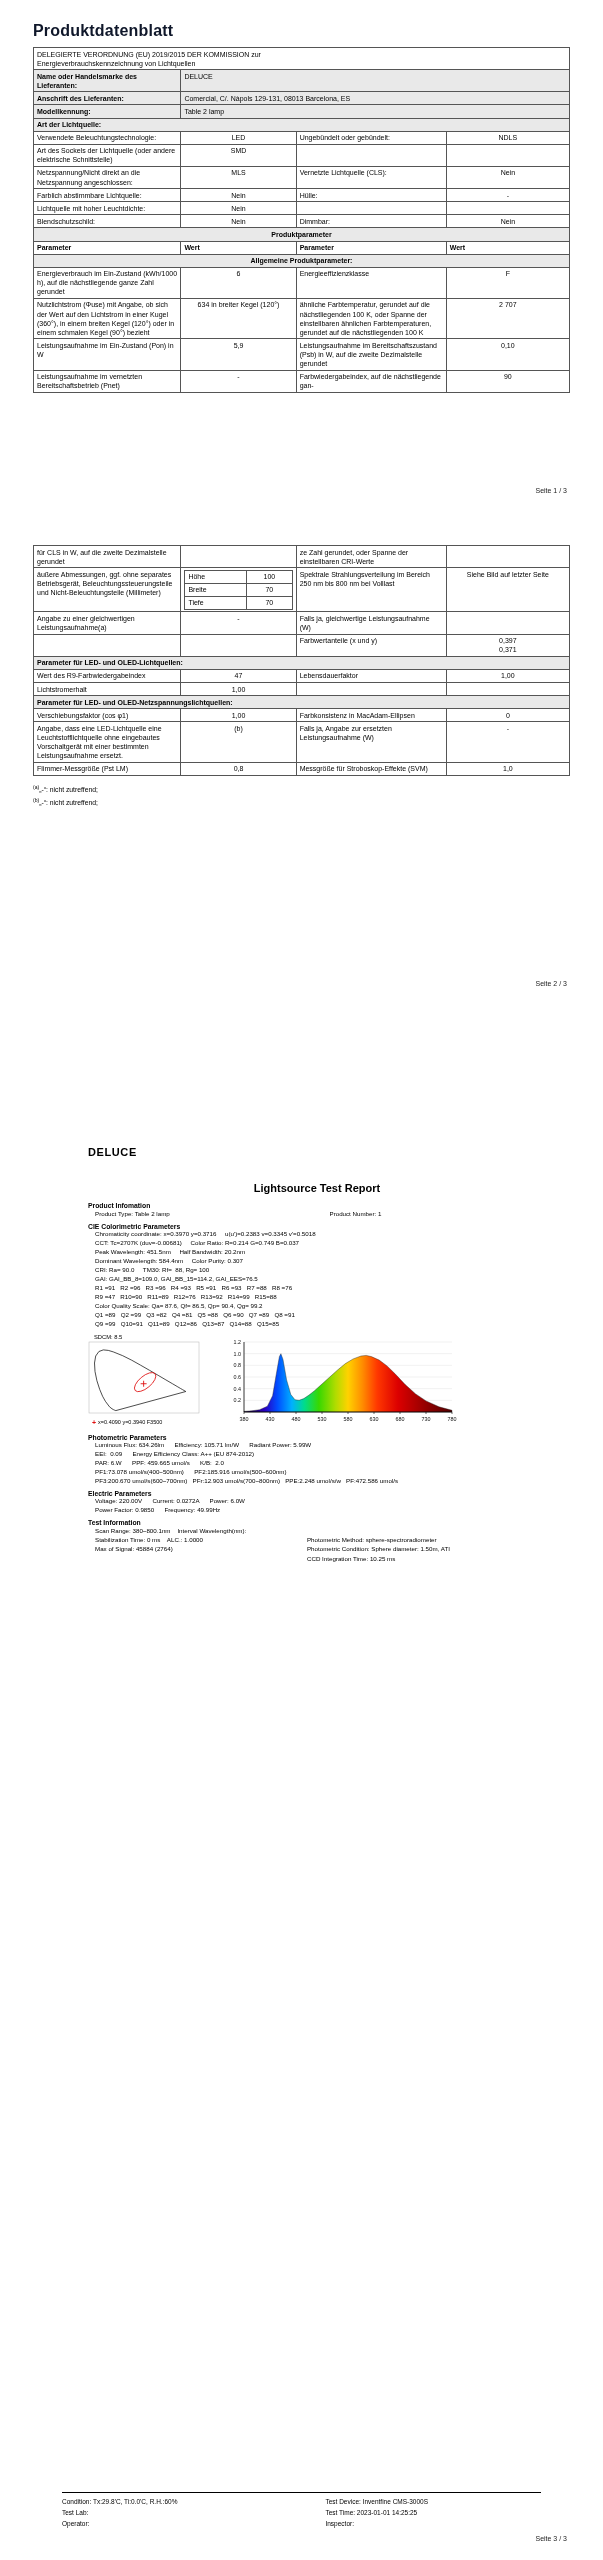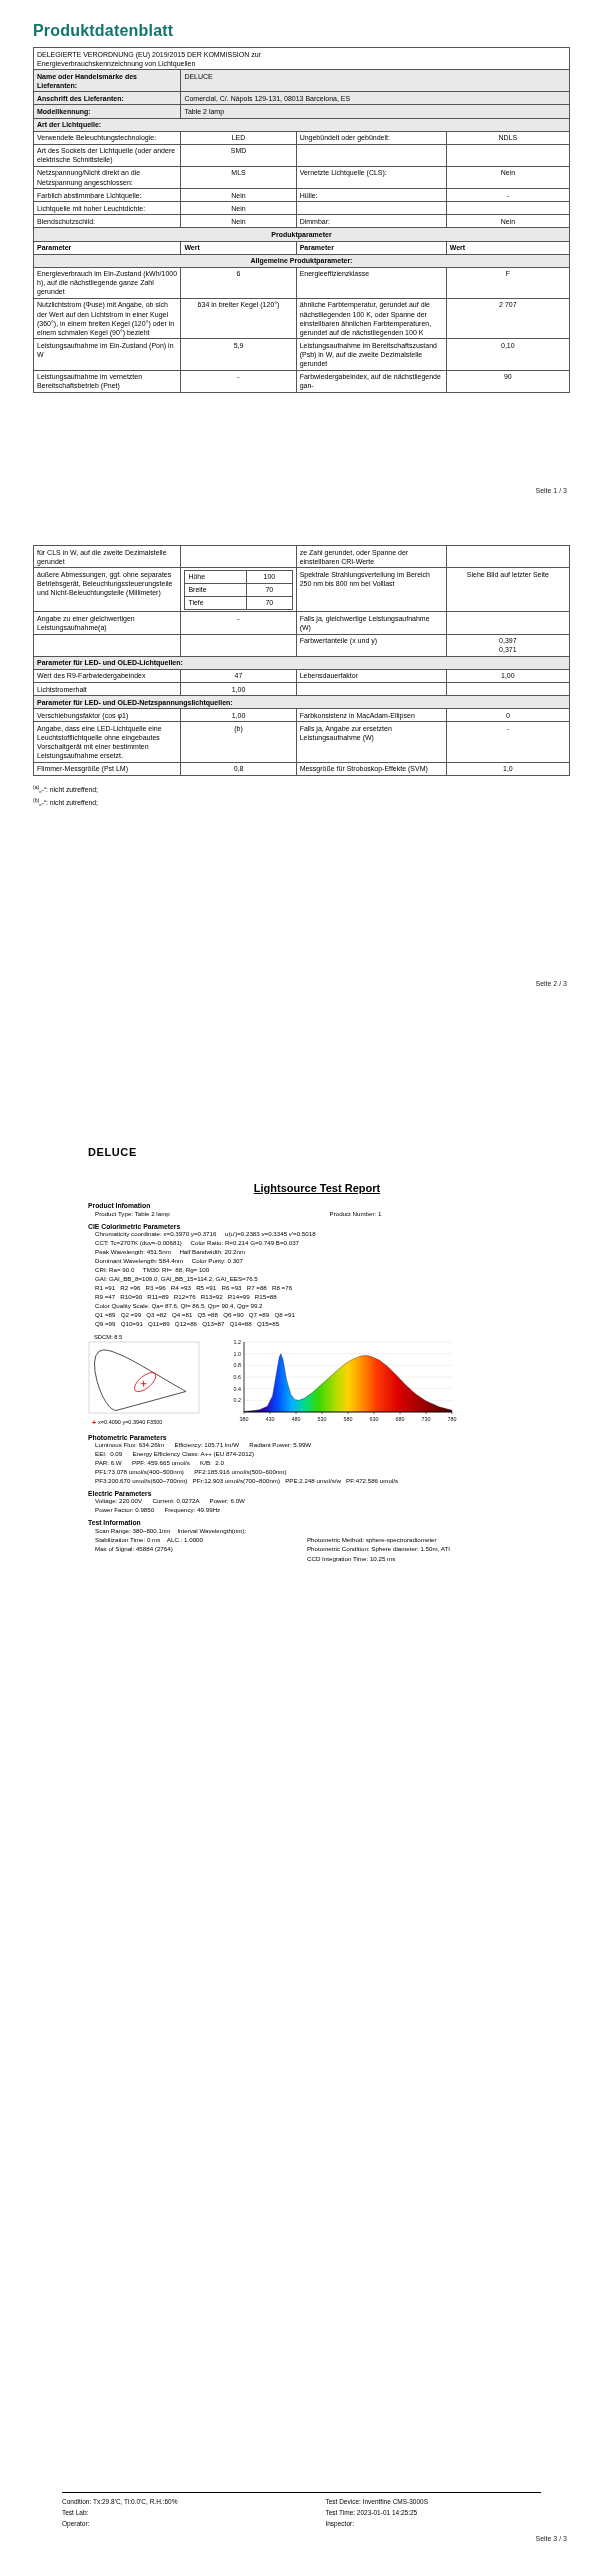--- a/index.html
+++ b/index.html
@@ -27,21 +27,21 @@
   .footnotes{margin-top:7px;font-size:6.8px;line-height:1.6;}
   .footnotes sup{font-size:5px;}
   .pfoot{position:absolute;right:36px;font-size:7px;color:#222;}
   #foot1{top:487px;}
   #foot2{top:980px;}
   #foot3{top:2535px;}
 
   
   #page3{position:absolute;top:1146px;left:88px;width:458px;}
   .logo{font-size:11px;font-weight:bold;letter-spacing:0.6px;}
-  .rtitle{text-align:center;font-weight:bold;font-size:11px;margin:24px 0 8px 0;text-decoration:underline;}
+  .rtitle{text-align:center;font-weight:bold;font-size:11px;margin:24px 0 8px 0;}
   .rhead{font-weight:bold;font-size:6.8px;margin-top:4px;}
   .lineblock{padding-left:7px;}
   .rline{font-size:6.2px;line-height:1.45;white-space:pre-wrap;}
   .prodline{display:flex;padding-left:7px;font-size:6.2px;line-height:1.6;}
   .prodline span:first-child{width:52%;}
   .charts{display:flex;align-items:flex-start;gap:12px;margin:5px 0 3px 0;}
   .ciewrap{width:122px;}
   .sdcm{font-size:5.8px;margin:0 0 1px 6px;}
   .mlabel{font-size:5.5px;display:flex;gap:2px;align-items:center;margin-left:4px;}
   .mlabel .plus{color:var(--red,#e01010);font-weight:bold;font-size:7px;line-height:1;}
@@ -52,21 +52,21 @@
   #page3-bottom{position:absolute;top:2492px;left:62px;right:62px;
     border-top:1px solid #000;padding-top:3px;}
   .bt-row{display:flex;font-size:6.5px;line-height:1.7;}
   .bt-row .pl{width:55%;}
   .bt-row .pr{flex:1;}
 </style>
 </head>
 <body>
 
 <section id="page1">
-  <h1 id="doc-title" class="doc-title" style="color: #0f766e;">Produktdatenblatt</h1>
+  <h1 id="doc-title" class="doc-title" style="color: #0f172a;">Produktdatenblatt</h1>
   <table class="dt">
     <colgroup>
         <col style="width:27.5%">
         <col style="width:21.5%">
         <col style="width:28%">
         <col style="width:23%">
       </colgroup>
     <tbody id="t1">
         <tr>
           <td colspan="4" class="lab reg">DELEGIERTE VERORDNUNG (EU) 2019/2015 DER KOMMISSION zur

